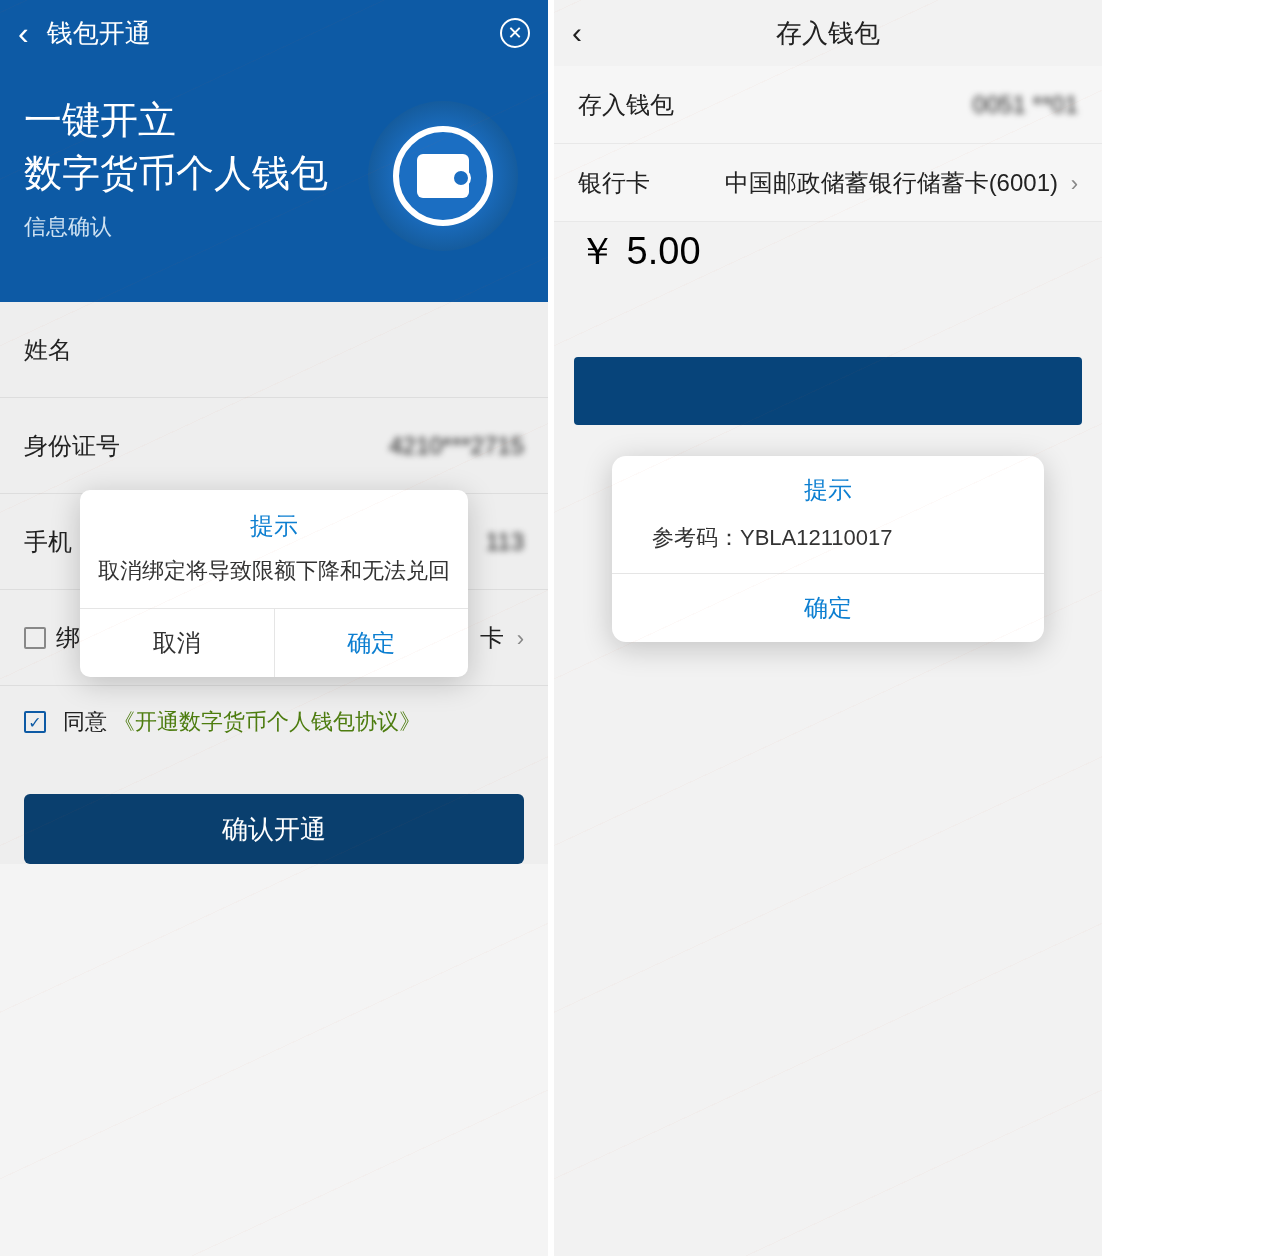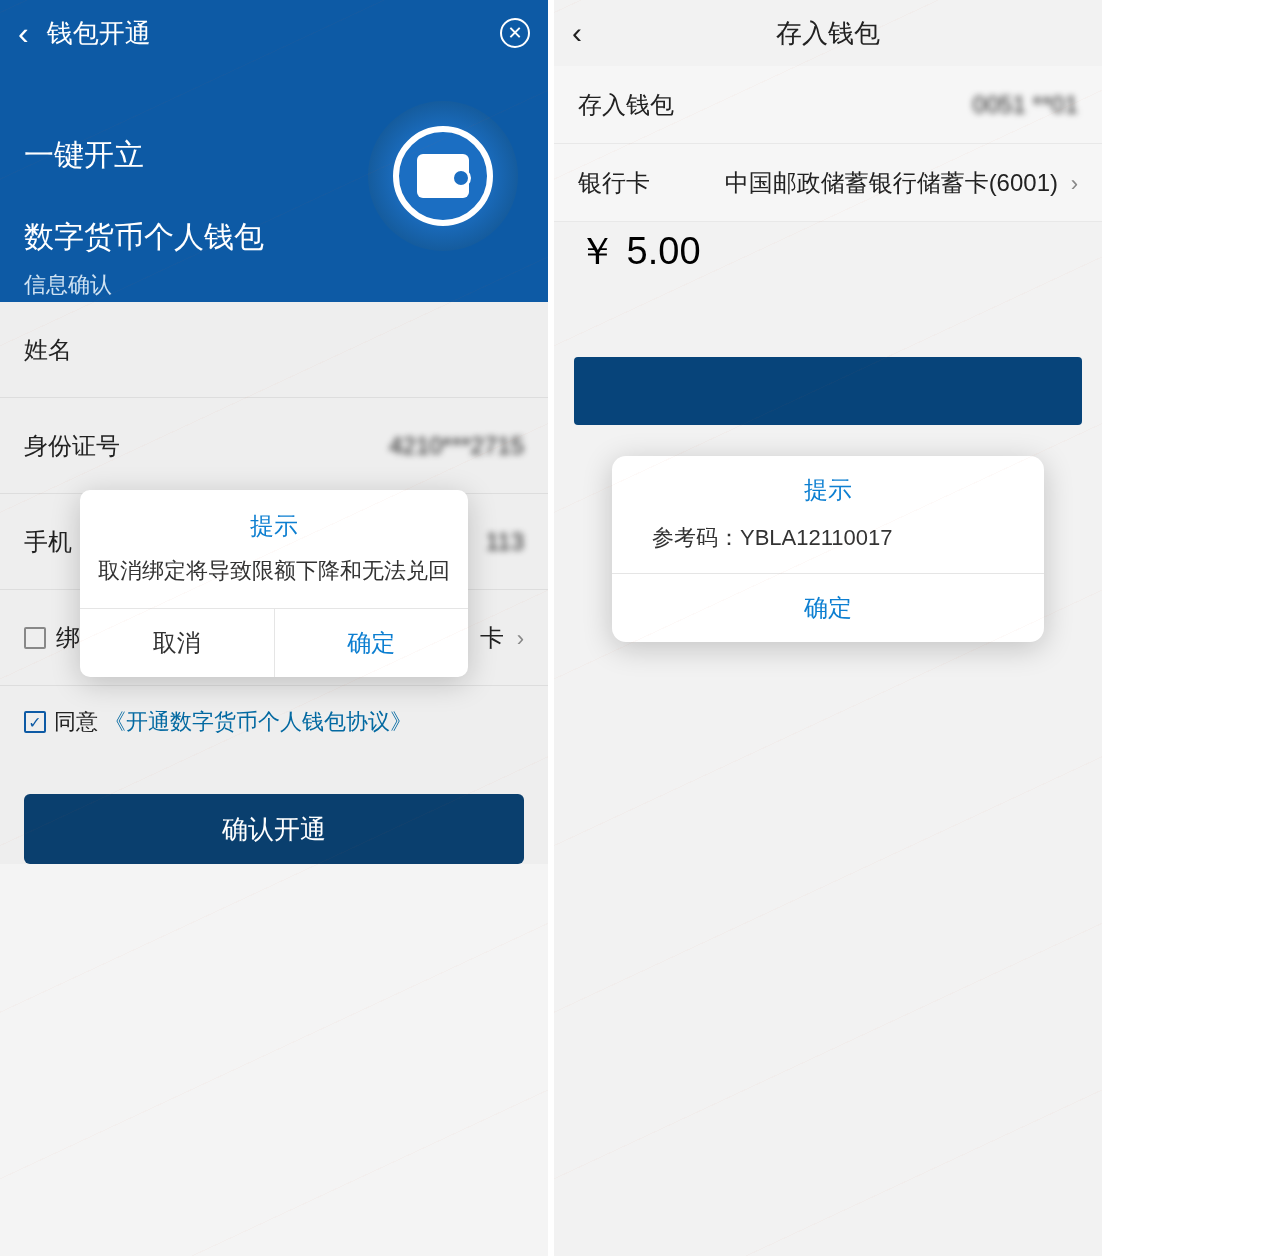--- a/index.html
+++ b/index.html
@@ -8,38 +8,38 @@
     .phone-2 { background: #f2f2f2; }
 
     
     .header-l { height: 66px; background: #0d5aa5; display: flex; align-items: center; padding: 0 18px; color: #fff; }
     .back-l { font-size: 32px; line-height: 1; margin-right: 18px; }
     .header-l-title { font-size: 26px; flex: 1; }
     .close-x { width: 30px; height: 30px; border: 2px solid #fff; border-radius: 50%; display: flex; align-items: center; justify-content: center; font-size: 18px; }
 
     
     .hero { position: relative; background: linear-gradient(#0d5aa5, #0d5aa5); height: 236px; color: #fff; padding: 28px 24px 0; }
-    .hero h1 { font-size: 30px; font-weight: 400; line-height: 1.4; margin-top: 40px; }
+    .hero h1 { font-size: 38px; font-weight: 400; line-height: 1.4; }
     .hero .sub { margin-top: 12px; font-size: 22px; color: #cfe2f2; }
     .wallet-circle { position: absolute; right: 30px; top: 35px; width: 150px; height: 150px; border-radius: 50%; background: radial-gradient(circle,#1b6ec2 40%,#155c9e 70%,#0d5aa520 100%); display:flex;align-items:center;justify-content:center; }
     .wallet-circle-inner { width: 100px; height: 100px; border: 6px solid #fff; border-radius: 50%; display:flex;align-items:center;justify-content:center; position:relative;}
     .wallet-icon { width: 52px; height: 44px; background:#fff; border-radius:6px; position:relative; }
     .wallet-icon::after { content:""; position:absolute; right:-2px; top:14px; width:14px; height:14px; background:#1b6ec2; border-radius:50%; border:3px solid #fff; }
 
     
     .form-l { background: #eee; }
     .row-l { height: 96px; padding: 0 24px; display: flex; align-items: center; justify-content: space-between; border-bottom: 1px solid #ddd; font-size: 24px; color: #222; }
     .row-l .val { color: #1a1a1a; }
     .blur { filter: blur(3px); }
     .chev { color:#888; margin-left:6px; font-size:22px;}
 
     .row-check { height: 72px; padding: 0 24px; display: flex; align-items: center; font-size: 22px; gap:6px;}
     .checkbox { width: 22px; height: 22px; border: 2px solid #0d5aa5; border-radius: 2px; display:flex;align-items:center;justify-content:center; color:#0d5aa5; font-size:16px;}
-    .agree-text { color:#222; margin-left:2px;}
-    .link { color:#0369a1; }
+    .agree-text { color:#222; margin-left:11px;}
+    .link { color:#4d7c0f; }
 
     .confirm-btn { margin: 36px 24px; height: 70px; background:#0a3f6e; color:#fff; font-size:26px; display:flex;align-items:center;justify-content:center; border-radius:6px;text-align:center; }
     .modal-l { position: absolute; left: 80px; right: 80px; top: 490px; background:#fff; border-radius:10px; box-shadow:0 6px 30px rgba(0,0,0,.2); }
     .modal-l .m-title { text-align:center; font-size:24px; color:#0d7fd1; padding:20px 0 8px; }
     .modal-l .m-msg { text-align:center; font-size:22px; color:#333; padding: 6px 18px 22px; }
     .modal-l .m-btns { display:flex; border-top:1px solid #e5e5e5; }
     .modal-l .m-btn { flex:1; text-align:center; padding:18px 0; font-size:24px; }
     .modal-l .m-btn.cancel { color:#333; border-right:1px solid #e5e5e5;}
     .modal-l .m-btn.ok { color:#0d7fd1; }
 

